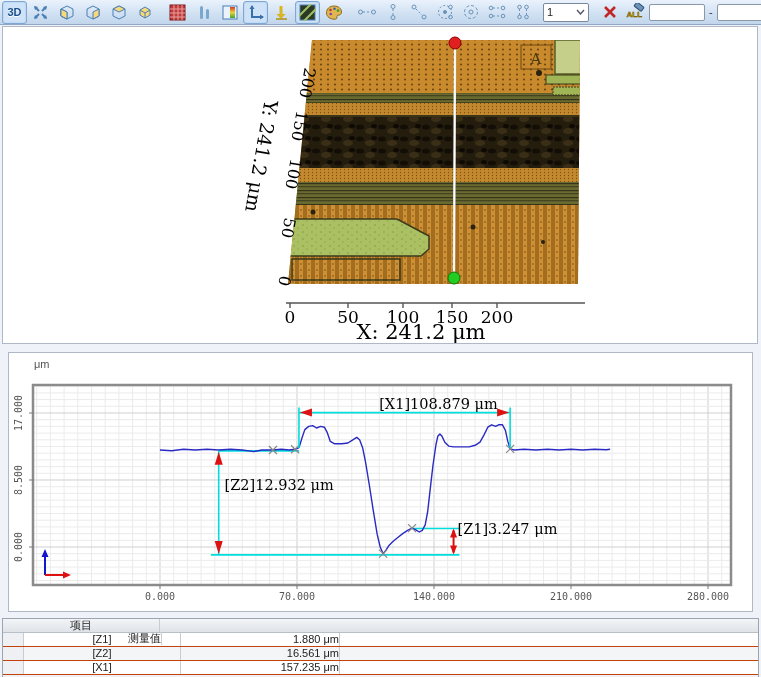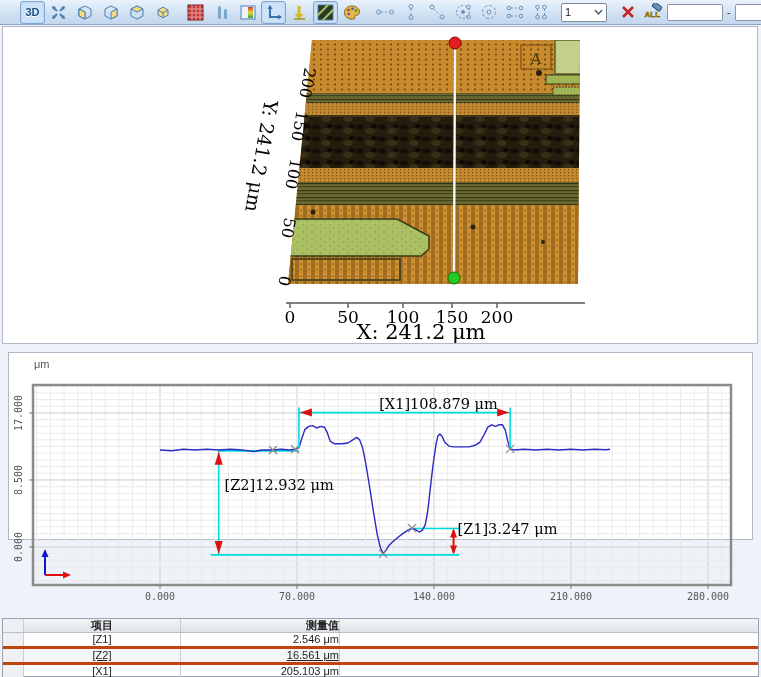--- a/index.html
+++ b/index.html
@@ -1,44 +1,44 @@
 <!DOCTYPE html>
 <html><head>
 <meta charset="utf-8">
 <style>
   html,body{margin:0;padding:0;}
   body{width:761px;height:677px;background:#eff3f9;font-family:"Liberation Sans",sans-serif;position:relative;overflow:hidden;}
 
   
   .toolbar{position:absolute;left:0;top:0;width:761px;height:25px;
     background:linear-gradient(#eaf2fc,#cfe0f2 60%,#c2d6ec);
-    border-bottom:1px solid #8fa6c4;display:flex;align-items:center;gap:1px;padding:0 20px;box-sizing:border-box;}
+    border-bottom:1px solid #8fa6c4;display:flex;align-items:center;gap:1px;padding:0 2px;box-sizing:border-box;}
   .tbtn{width:23px;height:21px;display:flex;align-items:center;justify-content:center;border-radius:3px;border:1px solid transparent;flex:0 0 auto;}
   .tbtn.active{background:#cfe3f8;border:1px solid #7fa7d1;box-shadow:inset 0 0 2px #9fc0e2;}
   .tbtn svg{display:block;}
   .sep{width:6px;flex:0 0 auto;}
   .tb-3d{font-family:"Liberation Sans",sans-serif;font-weight:bold;font-size:11px;color:#1a4e8a;text-shadow:0 1px 0 #fff;}
   .tb-select{width:38px;height:17px;background:#fff;border:1px solid #7a8a9c;border-radius:2px;
     font-size:11px;display:flex;align-items:center;justify-content:space-between;padding:0 3px;color:#222;flex:0 0 auto;}
   .tb-input{width:50px;height:15px;background:#fff;border:1px solid #8a97a6;border-radius:2px;font-size:10px;padding:0 2px;flex:0 0 auto;}
   .tb-label{font-size:11px;color:#333;padding:0 3px;flex:0 0 auto;}
 
   
   .panel3d{position:absolute;left:2px;top:26px;width:756px;height:318px;background:#fff;border:1px solid #aeb8c6;box-sizing:border-box;}
-  .panelChart{position:absolute;left:8px;top:352px;width:745px;height:188px;background:#fff;border:1px solid #aeb8c6;box-sizing:border-box;}
+  .panelChart{position:absolute;left:8px;top:352px;width:745px;height:260px;background:#fff;border:1px solid #aeb8c6;box-sizing:border-box;}
 
   
   .panelTable{position:absolute;left:2px;top:618px;width:757px;height:59px;background:#fff;border:1px solid #9aa5b1;box-sizing:border-box;font-size:11px;color:#222;}
-  .trow{display:flex;height:13px;line-height:13px;border-bottom:3px solid #c2410c;}
+  .trow{display:flex;height:13px;line-height:13px;border-bottom:1px solid #c2410c;}
   .trow .c0{width:20px;background:#eef0f3;border-right:1px solid #c8cdd4;flex:0 0 auto;}
   .trow .c1{width:156px;text-align:center;border-right:1px solid #c8cdd4;flex:0 0 auto;}
   .trow .c2{width:158px;text-align:right;border-right:1px solid #c8cdd4;flex:0 0 auto;}
   .trow .c3{flex:1;}
-  .thead{background:linear-gradient(#f3f5f7,#dfe3e8);font-weight:bold;border-bottom:1px solid #b9bfc7;}
-  .trow.alt{background:#f4f5f7;text-decoration:underline;}
+  .thead{background:linear-gradient(#f3f5f7,#dfe3e8);font-weight:normal;border-bottom:1px solid #b9bfc7;flex-direction:column;}
+  .trow.alt{background:#f4f5f7;}
   .tpartial{height:5px;background:#f0f1f3;}
 </style>
 </head>
 <body>
 
 <div class="toolbar">
   <div class="tbtn active">
     <span class="tb-3d">3D</span>
   </div>
   <div class="tbtn">
@@ -522,29 +522,29 @@
 <div class="panelTable">
   <div class="trow thead">
     <div class="c0"></div>
     <div class="c1">项目</div>
     <div class="c2">测量值</div>
     <div class="c3"></div>
   </div>
   <div class="trow">
     <div class="c0"></div>
     <div class="c1">[Z1]</div>
-    <div class="c2">2.546 μm</div>
+    <div class="c2">1.880 μm</div>
     <div class="c3"></div>
   </div>
   <div class="trow alt">
     <div class="c0"></div>
     <div class="c1">[Z2]</div>
     <div class="c2">16.561 μm</div>
     <div class="c3"></div>
   </div>
   <div class="trow">
     <div class="c0"></div>
     <div class="c1">[X1]</div>
-    <div class="c2">205.103 μm</div>
+    <div class="c2">157.235 μm</div>
     <div class="c3"></div>
   </div>
   <div class="tpartial"></div>
 </div>
 
 </body></html>

